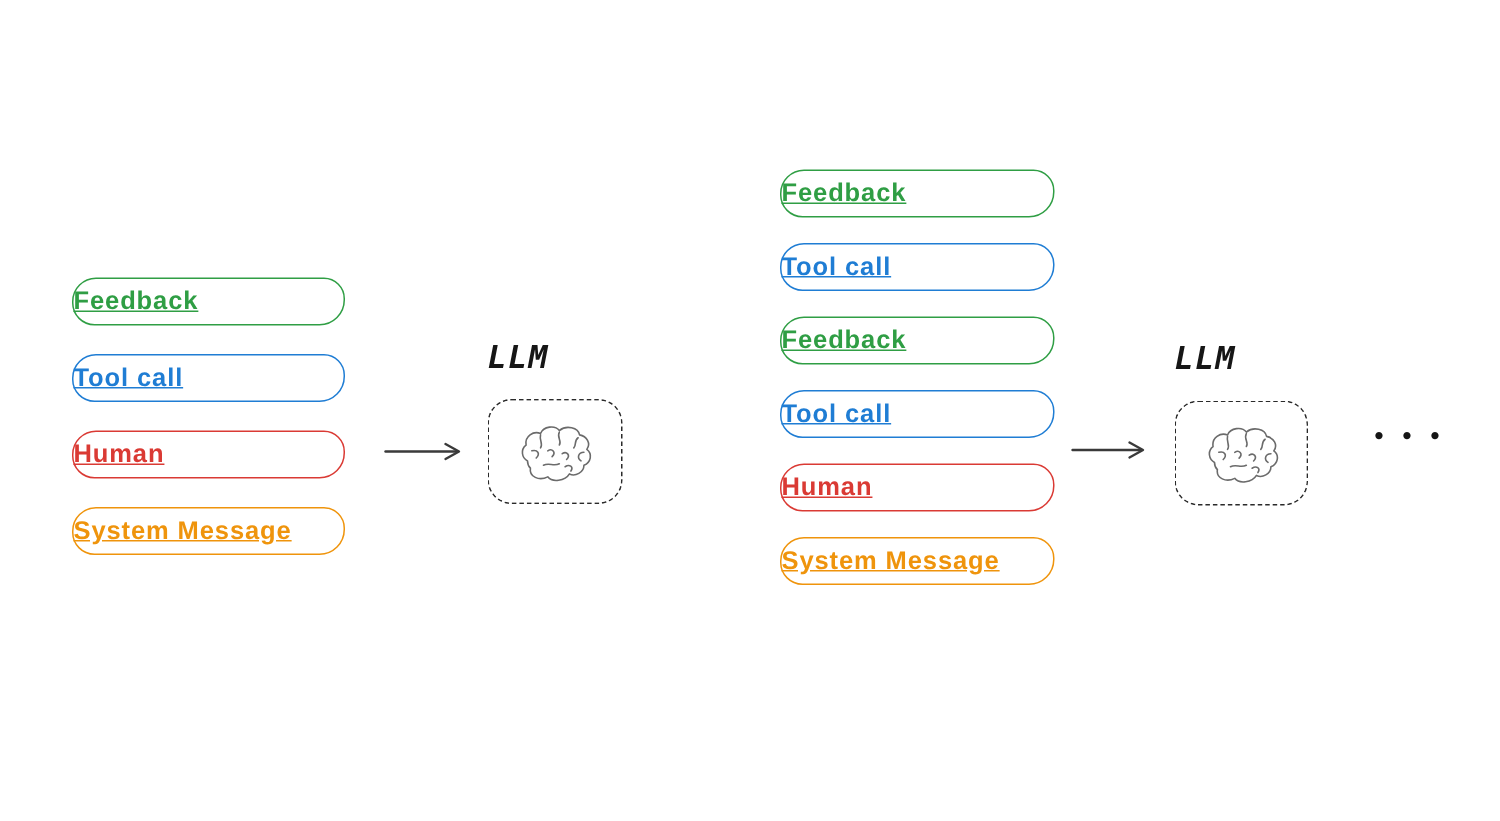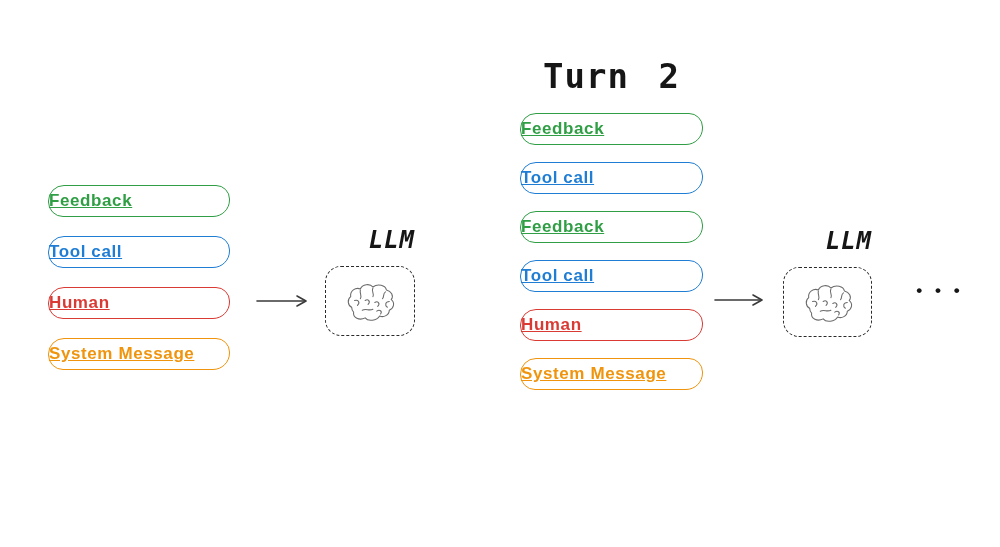--- a/index.html
+++ b/index.html
@@ -39,25 +39,25 @@
     text-decoration: underline;
   }
   .msg-label {
     font-size: 17px;
     font-weight: 600;
     letter-spacing: 0.6px;
     white-space: nowrap;
   }
 
   .llm-label {
-    text-align: right;
+    text-align: left;
     font-family: "DejaVu Sans Mono", monospace;
     font-style: italic;
     font-weight: bold;
-    font-size: 24px;
+    font-size: 21px;
     letter-spacing: 1px;
   }
   .llm-box {
     box-sizing: border-box;
     border: 1.6px dashed #2a2a2a;
     border-radius: 16px;
     background: #ffffff;
     display: flex;
     align-items: center;
     justify-content: center;
@@ -123,21 +123,20 @@
       <path d="M44,11 C41,13 43,16 41,18"></path>
       <path d="M12,20 C16,19 18,22 15,25"></path>
       <path d="M48,21 C44,21 43,25 46,27"></path>
       <path d="M23,20 C26,18 29,21 26,24"></path>
       <path d="M33,22 C36,20 39,23 36,26"></path>
       <path d="M20,30 C24,28 27,31 31,29"></path>
       <path d="M35,31 C38,29 41,31 39,34"></path>
     </svg>
   </div>
 
-  <div class="abs turn-title" style="left: 520px; top: 56px; width: 183px; color: rgb(22, 22, 22); border-color: rgb(22, 22, 22);">Turn 2</div>
 
   <div class="abs msg-col" style="left:520px; top:113px; width:183px; gap:17px;">
     <div class="msg-box" style="color: rgb(47, 158, 68); border-color: rgb(47, 158, 68);">
       <span class="msg-label">Feedback</span>
     </div>
     <div class="msg-box" style="color: rgb(31, 125, 212); border-color: rgb(31, 125, 212);">
       <span class="msg-label">Tool call</span>
     </div>
     <div class="msg-box" style="color: rgb(47, 158, 68); border-color: rgb(47, 158, 68);">
       <span class="msg-label">Feedback</span>

